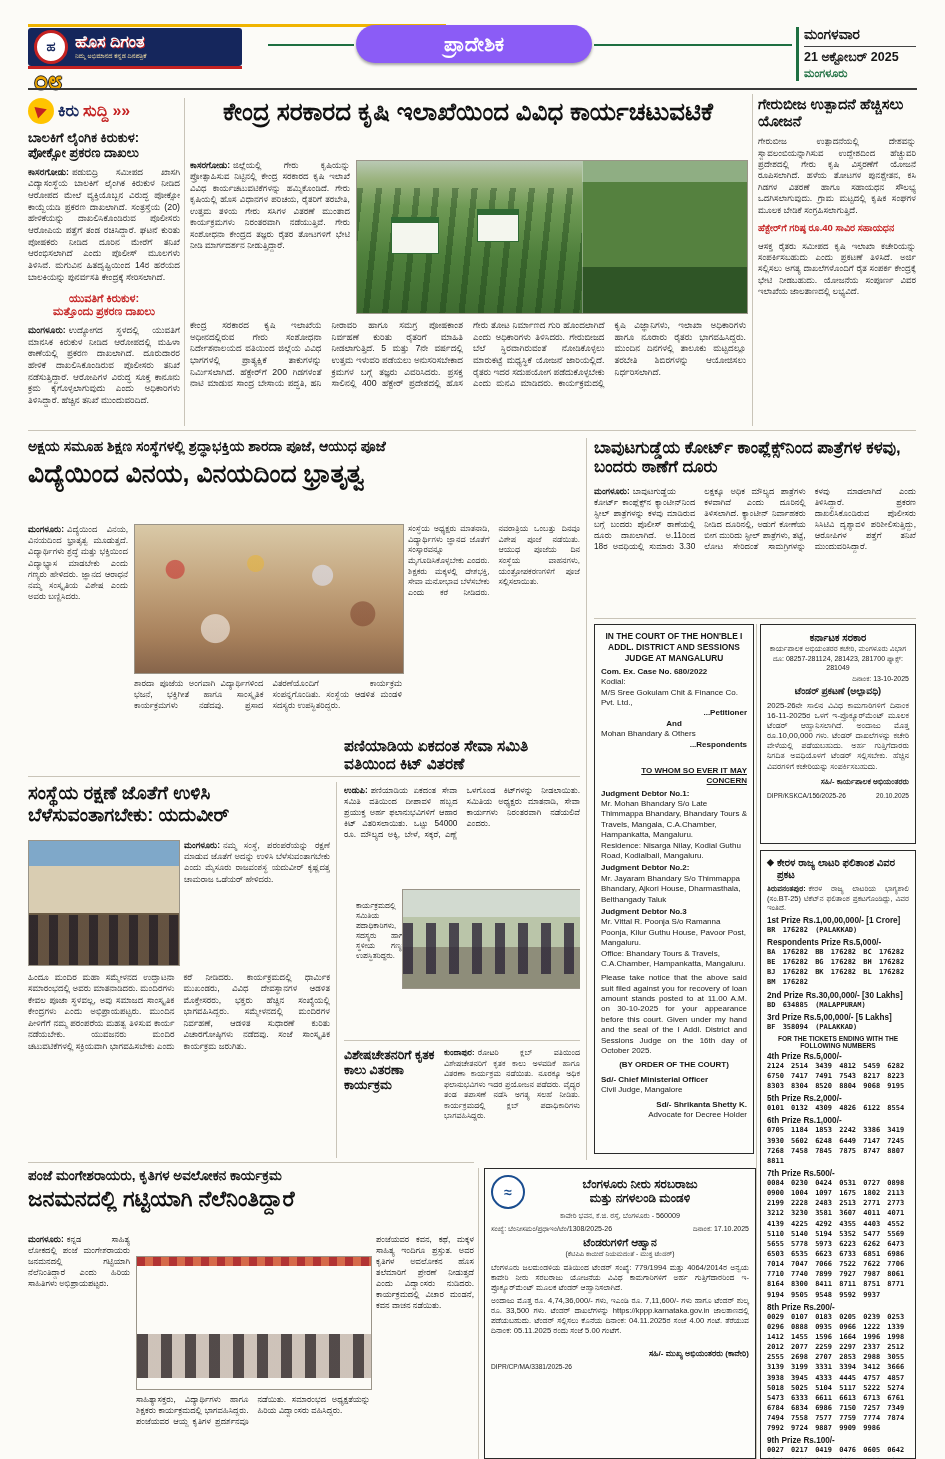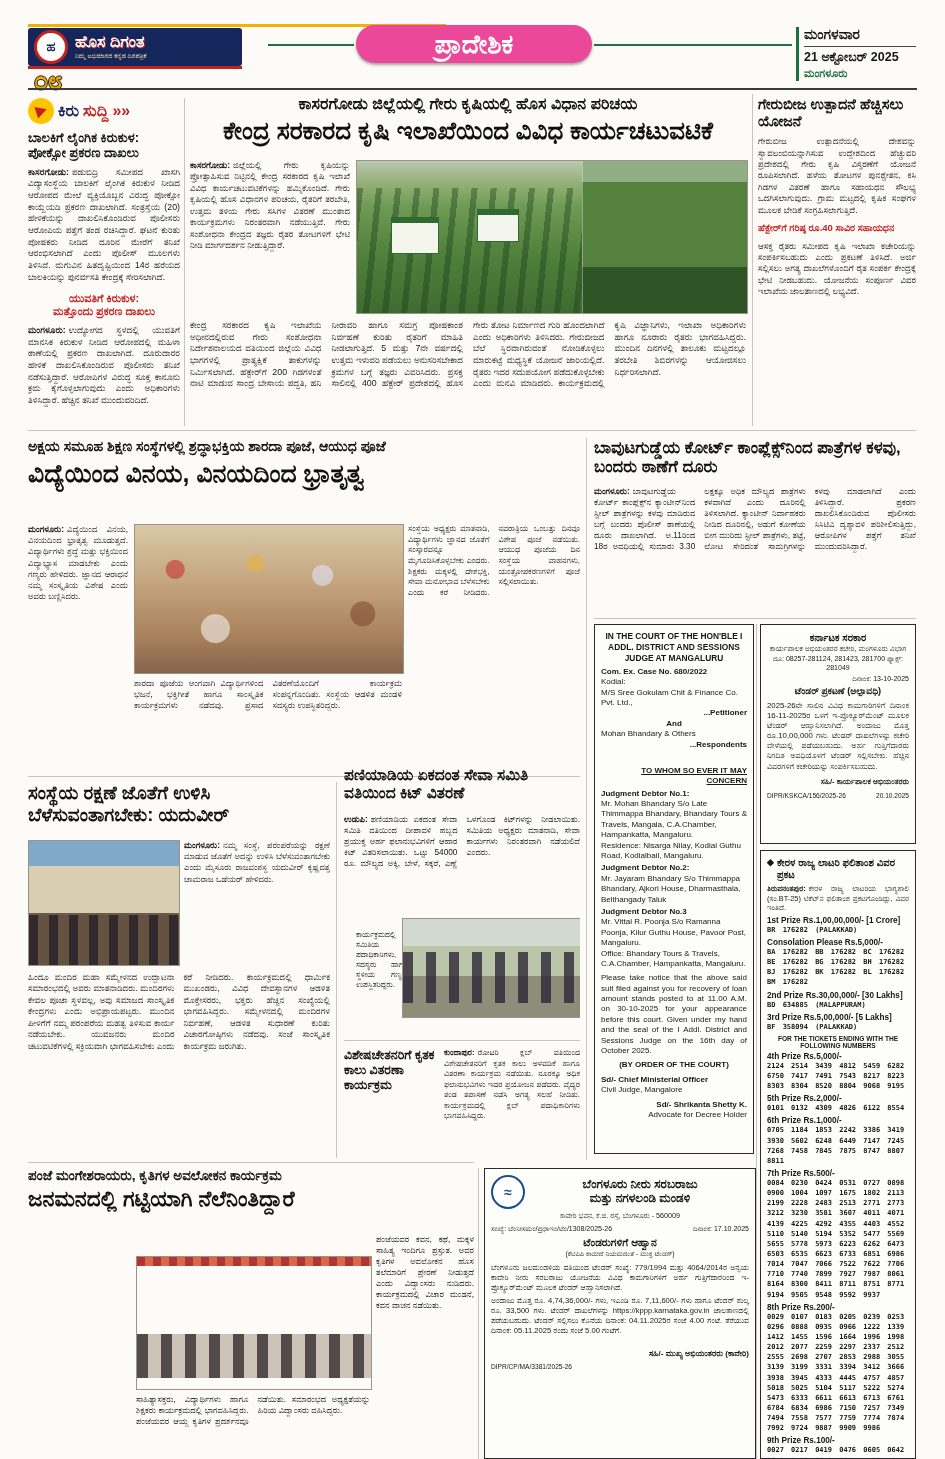--- a/index.html
+++ b/index.html
@@ -46,21 +46,21 @@
       background:repeating-linear-gradient(90deg,#b23333 0 8px,#d66a4a 8px 16px);}
   .ph-panje .row{position:absolute;left:0;bottom:8%;width:100%;height:34%;
       background:repeating-linear-gradient(90deg,rgba(40,30,30,.8) 0 11px,rgba(120,90,70,.35) 11px 24px);}
   .notice-box{border:1.5px solid #2a2a2a;background:#fdfdfa;box-sizing:border-box;padding:6px;overflow:hidden;}
   .en{font-size:8px;line-height:1.3;}
   .nums{font-family:"DejaVu Sans Mono",monospace;font-weight:bold;font-size:7px;line-height:1.45;word-spacing:3px;}
   .lot-label{font-weight:bold;font-size:8.2px;margin-top:3px;}
   .mast-title{color:#ffffff;font-weight:bold;font-size:16px;line-height:1;text-shadow:1px 1px 0 #c42222;}
   .pagenum{font-weight:bold;font-size:25px;color:#f2a900;
       text-shadow:-1px 0 #2a2a2a,1px 0 #2a2a2a,0 -1px #2a2a2a,0 1px #2a2a2a;}
-  .banner{background:#ec4899;border-radius:20px;color:#fff;font-weight:bold;font-size:26px;
+  .banner{background:#8b5cf6;border-radius:20px;color:#fff;font-weight:bold;font-size:20px;
       display:flex;align-items:center;justify-content:center;box-shadow:0 2px 3px rgba(0,0,0,.35);}
   .emblem{width:28px;height:28px;border-radius:50%;background:#ffffff;border:3px solid #c42222;
       display:flex;align-items:center;justify-content:center;font-weight:bold;font-size:13px;color:#15265c;}
   .horn-wrap{width:26px;height:26px;border-radius:50%;background:#ffc400;display:flex;align-items:center;justify-content:center;}
   .horn{width:0;height:0;border-top:6px solid transparent;border-bottom:6px solid transparent;
       border-left:11px solid #c42222;transform:rotate(-18deg);}
   .wlogo{width:30px;height:30px;border-radius:50%;border:2px solid #1a4d8f;color:#1a4d8f;
       display:flex;align-items:center;justify-content:center;font-weight:bold;font-size:14px;background:#fff;}
 </style>
 </head>
@@ -107,21 +107,20 @@
     </div>
     <div class="headline" style="font-size:13px;margin-top:6px;">ಬಾಲಕಿಗೆ ಲೈಂಗಿಕ ಕಿರುಕುಳ: ಪೋಕ್ಸೋ ಪ್ರಕರಣ ದಾಖಲು</div>
     <p class="bt" style="margin:6px 0 0;font-size:8.8px;"><span class="dl">ಕಾಸರಗೋಡು:</span><span>ಪಡುಬಿದ್ರಿ ಸಮೀಪದ ಖಾಸಗಿ ವಿದ್ಯಾಸಂಸ್ಥೆಯ ಬಾಲಕಿಗೆ ಲೈಂಗಿಕ ಕಿರುಕುಳ ನೀಡಿದ ಆರೋಪದ ಮೇಲೆ ವ್ಯಕ್ತಿಯೊಬ್ಬನ ವಿರುದ್ಧ ಪೋಕ್ಸೋ ಕಾಯ್ದೆಯಡಿ ಪ್ರಕರಣ ದಾಖಲಾಗಿದೆ. ಸಂತ್ರಸ್ತೆಯ (20) ಹೇಳಿಕೆಯನ್ನು ದಾಖಲಿಸಿಕೊಂಡಿರುವ ಪೊಲೀಸರು ಆರೋಪಿಯ ಪತ್ತೆಗೆ ತಂಡ ರಚಿಸಿದ್ದಾರೆ. ಘಟನೆ ಕುರಿತು ಪೋಷಕರು ನೀಡಿದ ದೂರಿನ ಮೇರೆಗೆ ತನಿಖೆ ಆರಂಭಿಸಲಾಗಿದೆ ಎಂದು ಪೊಲೀಸ್ ಮೂಲಗಳು ತಿಳಿಸಿವೆ. ಮಗುವಿನ ಹಿತದೃಷ್ಟಿಯಿಂದ 14ರ ಹರೆಯದ ಬಾಲಕಿಯನ್ನು ಪುನರ್ವಸತಿ ಕೇಂದ್ರಕ್ಕೆ ಸೇರಿಸಲಾಗಿದೆ.</span></p>
     <div class="b r c" style="font-size:11px;margin-top:8px;line-height:1.25;">ಯುವತಿಗೆ ಕಿರುಕುಳ:</div>
     <div class="b r c" style="font-size:11px;line-height:1.25;">ಮತ್ತೊಂದು ಪ್ರಕರಣ ದಾಖಲು</div>
     <p class="bt" style="margin:6px 0 0;font-size:8.8px;"><span class="dl">ಮಂಗಳೂರು:</span><span>ಉದ್ಯೋಗದ ಸ್ಥಳದಲ್ಲಿ ಯುವತಿಗೆ ಮಾನಸಿಕ ಕಿರುಕುಳ ನೀಡಿದ ಆರೋಪದಲ್ಲಿ ಮಹಿಳಾ ಠಾಣೆಯಲ್ಲಿ ಪ್ರಕರಣ ದಾಖಲಾಗಿದೆ. ದೂರುದಾರರ ಹೇಳಿಕೆ ದಾಖಲಿಸಿಕೊಂಡಿರುವ ಪೊಲೀಸರು ತನಿಖೆ ನಡೆಸುತ್ತಿದ್ದಾರೆ. ಆರೋಪಿಗಳ ವಿರುದ್ಧ ಸೂಕ್ತ ಕಾನೂನು ಕ್ರಮ ಕೈಗೊಳ್ಳಲಾಗುವುದು ಎಂದು ಅಧಿಕಾರಿಗಳು ತಿಳಿಸಿದ್ದಾರೆ. ಹೆಚ್ಚಿನ ತನಿಖೆ ಮುಂದುವರಿದಿದೆ.</span></p>
   </div>
   <div class="abs vr" style="left:184px;top:98px;height:328px;"></div>
 
   <div class="abs" style="left:190px;top:94px;width:556px;height:332px;">
-    <div class="kicker c" style="font-size:16px;">ಕಾಸರಗೋಡು ಜಿಲ್ಲೆಯಲ್ಲಿ ಗೇರು ಕೃಷಿಯಲ್ಲಿ ಹೊಸ ವಿಧಾನ ಪರಿಚಯ</div>
     <div class="headline c" style="font-size:24.5px;margin-top:4px;">ಕೇಂದ್ರ ಸರಕಾರದ ಕೃಷಿ ಇಲಾಖೆಯಿಂದ ವಿವಿಧ ಕಾರ್ಯಚಟುವಟಿಕೆ</div>
     <p class="bt abs" style="left:0;top:66px;width:160px;height:152px;margin:0;"><span class="dl">ಕಾಸರಗೋಡು:</span><span>ಜಿಲ್ಲೆಯಲ್ಲಿ ಗೇರು ಕೃಷಿಯನ್ನು ಪ್ರೋತ್ಸಾಹಿಸುವ ನಿಟ್ಟಿನಲ್ಲಿ ಕೇಂದ್ರ ಸರಕಾರದ ಕೃಷಿ ಇಲಾಖೆ ವಿವಿಧ ಕಾರ್ಯಚಟುವಟಿಕೆಗಳನ್ನು ಹಮ್ಮಿಕೊಂಡಿದೆ. ಗೇರು ಕೃಷಿಯಲ್ಲಿ ಹೊಸ ವಿಧಾನಗಳ ಪರಿಚಯ, ರೈತರಿಗೆ ತರಬೇತಿ, ಉತ್ತಮ ತಳಿಯ ಗೇರು ಸಸಿಗಳ ವಿತರಣೆ ಮುಂತಾದ ಕಾರ್ಯಕ್ರಮಗಳು ನಿರಂತರವಾಗಿ ನಡೆಯುತ್ತಿವೆ. ಗೇರು ಸಂಶೋಧನಾ ಕೇಂದ್ರದ ತಜ್ಞರು ರೈತರ ತೋಟಗಳಿಗೆ ಭೇಟಿ ನೀಡಿ ಮಾರ್ಗದರ್ಶನ ನೀಡುತ್ತಿದ್ದಾರೆ.</span></p>
     <div class="abs photo ph-cashew" style="left:166px;top:66px;width:390px;height:152px;">
       <div class="rows"></div>
       <div class="grove"></div>
       <div class="sign" style="left:34px;top:56px;width:46px;height:30px;"></div>
       <div class="sign" style="left:120px;top:48px;width:40px;height:26px;"></div>
     </div>
     <div class="bt c4 abs" style="left:0;top:226px;width:556px;height:104px;font-size:8.8px;">ಕೇಂದ್ರ ಸರಕಾರದ ಕೃಷಿ ಇಲಾಖೆಯ ಅಧೀನದಲ್ಲಿರುವ ಗೇರು ಸಂಶೋಧನಾ ನಿರ್ದೇಶನಾಲಯದ ವತಿಯಿಂದ ಜಿಲ್ಲೆಯ ವಿವಿಧ ಭಾಗಗಳಲ್ಲಿ ಪ್ರಾತ್ಯಕ್ಷಿಕೆ ತಾಕುಗಳನ್ನು ನಿರ್ಮಿಸಲಾಗಿದೆ. ಹೆಕ್ಟೇರ್‌ಗೆ 200 ಗಿಡಗಳಂತೆ ನಾಟಿ ಮಾಡುವ ಸಾಂದ್ರ ಬೇಸಾಯ ಪದ್ಧತಿ, ಹನಿ ನೀರಾವರಿ ಹಾಗೂ ಸಮಗ್ರ ಪೋಷಕಾಂಶ ನಿರ್ವಹಣೆ ಕುರಿತು ರೈತರಿಗೆ ಮಾಹಿತಿ ನೀಡಲಾಗುತ್ತಿದೆ. 5 ಮತ್ತು 7ನೇ ವರ್ಷದಲ್ಲಿ ಉತ್ತಮ ಇಳುವರಿ ಪಡೆಯಲು ಅನುಸರಿಸಬೇಕಾದ ಕ್ರಮಗಳ ಬಗ್ಗೆ ತಜ್ಞರು ವಿವರಿಸಿದರು. ಪ್ರಸಕ್ತ ಸಾಲಿನಲ್ಲಿ 400 ಹೆಕ್ಟೇರ್ ಪ್ರದೇಶದಲ್ಲಿ ಹೊಸ ಗೇರು ತೋಟ ನಿರ್ಮಾಣದ ಗುರಿ ಹೊಂದಲಾಗಿದೆ ಎಂದು ಅಧಿಕಾರಿಗಳು ತಿಳಿಸಿದರು. ಗೇರುಬೀಜದ ಬೆಲೆ ಸ್ಥಿರವಾಗಿರುವಂತೆ ನೋಡಿಕೊಳ್ಳಲು ಮಾರುಕಟ್ಟೆ ಮಧ್ಯಸ್ಥಿಕೆ ಯೋಜನೆ ಜಾರಿಯಲ್ಲಿದೆ. ರೈತರು ಇದರ ಸದುಪಯೋಗ ಪಡೆದುಕೊಳ್ಳಬೇಕು ಎಂದು ಮನವಿ ಮಾಡಿದರು. ಕಾರ್ಯಕ್ರಮದಲ್ಲಿ ಕೃಷಿ ವಿಜ್ಞಾನಿಗಳು, ಇಲಾಖಾ ಅಧಿಕಾರಿಗಳು ಹಾಗೂ ನೂರಾರು ರೈತರು ಭಾಗವಹಿಸಿದ್ದರು. ಮುಂದಿನ ದಿನಗಳಲ್ಲಿ ತಾಲೂಕು ಮಟ್ಟದಲ್ಲೂ ತರಬೇತಿ ಶಿಬಿರಗಳನ್ನು ಆಯೋಜಿಸಲು ನಿರ್ಧರಿಸಲಾಗಿದೆ.</div>
   </div>
@@ -196,21 +195,21 @@
   </div>
 
   <div class="abs notice-box" style="left:760px;top:850px;width:156px;height:609px;">
     <div style="display:flex;gap:3px;">
       <span class="b" style="font-size:9px;">◆</span>
       <span class="b" style="font-size:10px;line-height:1.2;">ಕೇರಳ ರಾಜ್ಯ ಲಾಟರಿ ಫಲಿತಾಂಶ ವಿವರ ಪ್ರಕಟ</span>
     </div>
     <p class="j" style="margin:3px 0 0;font-size:7.4px;line-height:1.3;"><span class="dl">ತಿರುವನಂತಪುರ:</span><span>ಕೇರಳ ರಾಜ್ಯ ಲಾಟರಿಯ ಭಾಗ್ಯಶಾಲಿ (ಸಂ.BT-25) ಟಿಕೆಟ್‌ನ ಫಲಿತಾಂಶ ಪ್ರಕಟಗೊಂಡಿದ್ದು, ವಿವರ ಇಂತಿದೆ.</span></p>
     <div class="lot-label">1st Prize Rs.1,00,00,000/- [1 Crore]</div>
     <div class="nums">BR 176282 (PALAKKAD)</div>
-    <div class="lot-label">Consolation Please Rs.5,000/-</div>
+    <div class="lot-label">Respondents Prize Rs.5,000/-</div>
     <div class="nums">BA 176282 BB 176282 BC 176282 BE 176282 BG 176282 BH 176282 BJ 176282 BK 176282 BL 176282 BM 176282</div>
     <div class="lot-label">2nd Prize Rs.30,00,000/- [30 Lakhs]</div>
     <div class="nums">BD 634885 (MALAPPURAM)</div>
     <div class="lot-label">3rd Prize Rs.5,00,000/- [5 Lakhs]</div>
     <div class="nums">BF 358094 (PALAKKAD)</div>
     <div class="b c" style="font-size:6.6px;margin-top:3px;">FOR THE TICKETS ENDING WITH THE FOLLOWING NUMBERS</div>
     <div class="lot-label">4th Prize Rs.5,000/-</div>
     <div class="nums">2124 2514 3439 4812 5459 6282 6750 7417 7491 7543 8217 8223 8303 8304 8520 8804 9068 9195</div>
     <div class="lot-label">5th Prize Rs.2,000/-</div>
     <div class="nums">0101 0132 4309 4826 6122 8554</div>
@@ -229,21 +228,21 @@
   <div class="abs" style="left:28px;top:782px;width:302px;height:376px;overflow:hidden;">
     <div class="headline" style="font-size:18.5px;">ಸಂಸ್ಥೆಯ ರಕ್ಷಣೆ ಜೊತೆಗೆ ಉಳಿಸಿ ಬೆಳೆಸುವಂತಾಗಬೇಕು: ಯದುವೀರ್</div>
     <div class="abs photo ph-stage" style="left:0;top:58px;width:150px;height:124px;">
         <div class="crowd"></div>
       </div>
     <p class="bt abs" style="left:156px;top:58px;width:146px;height:124px;margin:0;font-size:8.4px;"><span class="dl">ಮಂಗಳೂರು:</span><span>ನಮ್ಮ ಸಂಸ್ಥೆ, ಪರಂಪರೆಯನ್ನು ರಕ್ಷಣೆ ಮಾಡುವ ಜೊತೆಗೆ ಅದನ್ನು ಉಳಿಸಿ ಬೆಳೆಸುವಂತಾಗಬೇಕು ಎಂದು ಮೈಸೂರು ರಾಜವಂಶಸ್ಥ ಯದುವೀರ್ ಕೃಷ್ಣದತ್ತ ಚಾಮರಾಜ ಒಡೆಯರ್ ಹೇಳಿದರು.</span></p>
     <div class="bt c2 abs" style="left:0;top:190px;width:302px;height:184px;font-size:8.6px;">ಹಿಂದೂ ಮಂದಿರ ಮಹಾ ಸಮ್ಮೇಳನದ ಉದ್ಘಾಟನಾ ಸಮಾರಂಭದಲ್ಲಿ ಅವರು ಮಾತನಾಡಿದರು. ಮಂದಿರಗಳು ಕೇವಲ ಪೂಜಾ ಸ್ಥಳವಲ್ಲ, ಅವು ಸಮಾಜದ ಸಾಂಸ್ಕೃತಿಕ ಕೇಂದ್ರಗಳು ಎಂದು ಅಭಿಪ್ರಾಯಪಟ್ಟರು. ಮುಂದಿನ ಪೀಳಿಗೆಗೆ ನಮ್ಮ ಪರಂಪರೆಯ ಮಹತ್ವ ತಿಳಿಸುವ ಕಾರ್ಯ ನಡೆಯಬೇಕು. ಯುವಜನರು ಮಂದಿರ ಚಟುವಟಿಕೆಗಳಲ್ಲಿ ಸಕ್ರಿಯವಾಗಿ ಭಾಗವಹಿಸಬೇಕು ಎಂದು ಕರೆ ನೀಡಿದರು. ಕಾರ್ಯಕ್ರಮದಲ್ಲಿ ಧಾರ್ಮಿಕ ಮುಖಂಡರು, ವಿವಿಧ ದೇವಸ್ಥಾನಗಳ ಆಡಳಿತ ಮೊಕ್ತೇಸರರು, ಭಕ್ತರು ಹೆಚ್ಚಿನ ಸಂಖ್ಯೆಯಲ್ಲಿ ಭಾಗವಹಿಸಿದ್ದರು. ಸಮ್ಮೇಳನದಲ್ಲಿ ಮಂದಿರಗಳ ನಿರ್ವಹಣೆ, ಆಡಳಿತ ಸುಧಾರಣೆ ಕುರಿತು ವಿಚಾರಗೋಷ್ಠಿಗಳು ನಡೆದವು. ಸಂಜೆ ಸಾಂಸ್ಕೃತಿಕ ಕಾರ್ಯಕ್ರಮ ಜರುಗಿತು.</div>
   </div>
   <div class="abs vr" style="left:336px;top:782px;height:376px;"></div>
 
-  <div class="abs" style="left:344px;top:766px;width:236px;height:252px;overflow:hidden;">
+  <div class="abs" style="left:344px;top:737px;width:236px;height:252px;overflow:hidden;">
     <div class="headline" style="font-size:15.5px;">ಪಣಿಯಾಡಿಯ ಏಕದಂತ ಸೇವಾ ಸಮಿತಿ ವತಿಯಿಂದ ಕಿಟ್ ವಿತರಣೆ</div>
     <div class="abs" style="left:0;top:48px;width:236px;height:100px;overflow:hidden;">
       <p class="bt c2" style="margin:0;font-size:8.3px;height:100px;"><span class="dl">ಉಡುಪಿ:</span><span>ಪಣಿಯಾಡಿಯ ಏಕದಂತ ಸೇವಾ ಸಮಿತಿ ವತಿಯಿಂದ ದೀಪಾವಳಿ ಹಬ್ಬದ ಪ್ರಯುಕ್ತ ಅರ್ಹ ಫಲಾನುಭವಿಗಳಿಗೆ ಆಹಾರ ಕಿಟ್ ವಿತರಿಸಲಾಯಿತು. ಒಟ್ಟು 54000 ರೂ. ಮೌಲ್ಯದ ಅಕ್ಕಿ, ಬೇಳೆ, ಸಕ್ಕರೆ, ಎಣ್ಣೆ ಒಳಗೊಂಡ ಕಿಟ್‌ಗಳನ್ನು ನೀಡಲಾಯಿತು. ಸಮಿತಿಯ ಅಧ್ಯಕ್ಷರು ಮಾತನಾಡಿ, ಸೇವಾ ಕಾರ್ಯಗಳು ನಿರಂತರವಾಗಿ ನಡೆಯಲಿವೆ ಎಂದರು.</span></p>
     </div>
     <p class="bt abs" style="left:0;top:152px;width:52px;height:98px;margin:12px;font-size:7.6px;">ಕಾರ್ಯಕ್ರಮದಲ್ಲಿ ಸಮಿತಿಯ ಪದಾಧಿಕಾರಿಗಳು, ಸದಸ್ಯರು ಹಾಗೂ ಸ್ಥಳೀಯ ಗಣ್ಯರು ಉಪಸ್ಥಿತರಿದ್ದರು.</p>
     <div class="abs photo ph-kit" style="left:58px;top:152px;width:178px;height:98px;">
         <div class="people"></div>
       </div>
   </div>
   <div class="abs hrule" style="left:344px;top:1040px;width:236px;"></div>
@@ -251,20 +250,21 @@
   <div class="abs" style="left:344px;top:1048px;width:236px;height:110px;display:flex;gap:8px;overflow:hidden;">
     <div class="headline" style="font-size:12.5px;width:92px;flex:0 0 auto;">ವಿಶೇಷಚೇತನರಿಗೆ ಕೃತಕ ಕಾಲು ವಿತರಣಾ ಕಾರ್ಯಕ್ರಮ</div>
     <p class="bt" style="margin:0;font-size:7.9px;"><span class="dl">ಕುಂದಾಪುರ:</span><span>ರೋಟರಿ ಕ್ಲಬ್ ವತಿಯಿಂದ ವಿಶೇಷಚೇತನರಿಗೆ ಕೃತಕ ಕಾಲು ಅಳವಡಿಕೆ ಹಾಗೂ ವಿತರಣಾ ಕಾರ್ಯಕ್ರಮ ನಡೆಯಿತು. ನೂರಕ್ಕೂ ಅಧಿಕ ಫಲಾನುಭವಿಗಳು ಇದರ ಪ್ರಯೋಜನ ಪಡೆದರು. ವೈದ್ಯರ ತಂಡ ತಪಾಸಣೆ ನಡೆಸಿ ಅಗತ್ಯ ಸಲಹೆ ನೀಡಿತು. ಕಾರ್ಯಕ್ರಮದಲ್ಲಿ ಕ್ಲಬ್ ಪದಾಧಿಕಾರಿಗಳು ಭಾಗವಹಿಸಿದ್ದರು.</span></p>
   </div>
 
   <div class="abs hrule" style="left:28px;top:1162px;width:446px;"></div>
 
   <div class="abs" style="left:28px;top:1168px;width:446px;height:291px;overflow:hidden;">
     <div class="kicker" style="font-size:13.5px;">ಪಂಜೆ ಮಂಗೇಶರಾಯರು, ಕೃತಿಗಳ ಅವಲೋಕನ ಕಾರ್ಯಕ್ರಮ</div>
     <div class="headline" style="font-size:21.5px;margin-top:3px;">ಜನಮನದಲ್ಲಿ ಗಟ್ಟಿಯಾಗಿ ನೆಲೆನಿಂತಿದ್ದಾರೆ</div>
+    <p class="bt abs" style="left:0;top:66px;width:102px;height:225px;margin:0;font-size:8.3px;"><span class="dl">ಮಂಗಳೂರು:</span><span>ಕನ್ನಡ ಸಾಹಿತ್ಯ ಲೋಕದಲ್ಲಿ ಪಂಜೆ ಮಂಗೇಶರಾಯರು ಜನಮನದಲ್ಲಿ ಗಟ್ಟಿಯಾಗಿ ನೆಲೆನಿಂತಿದ್ದಾರೆ ಎಂದು ಹಿರಿಯ ಸಾಹಿತಿಗಳು ಅಭಿಪ್ರಾಯಪಟ್ಟರು.</span></p>
     <div class="abs photo ph-panje" style="left:108px;top:88px;width:234px;height:132px;">
       <div class="garland"></div>
       <div class="row"></div>
     </div>
     <div class="bt abs" style="left:348px;top:66px;width:98px;height:225px;font-size:8.3px;">ಪಂಜೆಯವರ ಕವನ, ಕಥೆ, ಮಕ್ಕಳ ಸಾಹಿತ್ಯ ಇಂದಿಗೂ ಪ್ರಸ್ತುತ. ಅವರ ಕೃತಿಗಳ ಅವಲೋಕನ ಹೊಸ ತಲೆಮಾರಿಗೆ ಪ್ರೇರಣೆ ನೀಡುತ್ತದೆ ಎಂದು ವಿದ್ವಾಂಸರು ನುಡಿದರು. ಕಾರ್ಯಕ್ರಮದಲ್ಲಿ ವಿಚಾರ ಮಂಡನೆ, ಕವನ ವಾಚನ ನಡೆಯಿತು.</div>
     <div class="bt c2 abs" style="left:108px;top:226px;width:234px;height:65px;font-size:8.3px;">ಸಾಹಿತ್ಯಾಸಕ್ತರು, ವಿದ್ಯಾರ್ಥಿಗಳು ಹಾಗೂ ಶಿಕ್ಷಕರು ಕಾರ್ಯಕ್ರಮದಲ್ಲಿ ಭಾಗವಹಿಸಿದ್ದರು. ಪಂಜೆಯವರ ಆಯ್ದ ಕೃತಿಗಳ ಪ್ರದರ್ಶನವೂ ನಡೆಯಿತು. ಸಮಾರಂಭದ ಅಧ್ಯಕ್ಷತೆಯನ್ನು ಹಿರಿಯ ವಿದ್ವಾಂಸರು ವಹಿಸಿದ್ದರು.</div>
   </div>
   <div class="abs vr" style="left:478px;top:1168px;height:291px;"></div>
 
   <div class="abs notice-box" style="left:484px;top:1168px;width:272px;height:291px;font-size:7.6px;line-height:1.32;">

